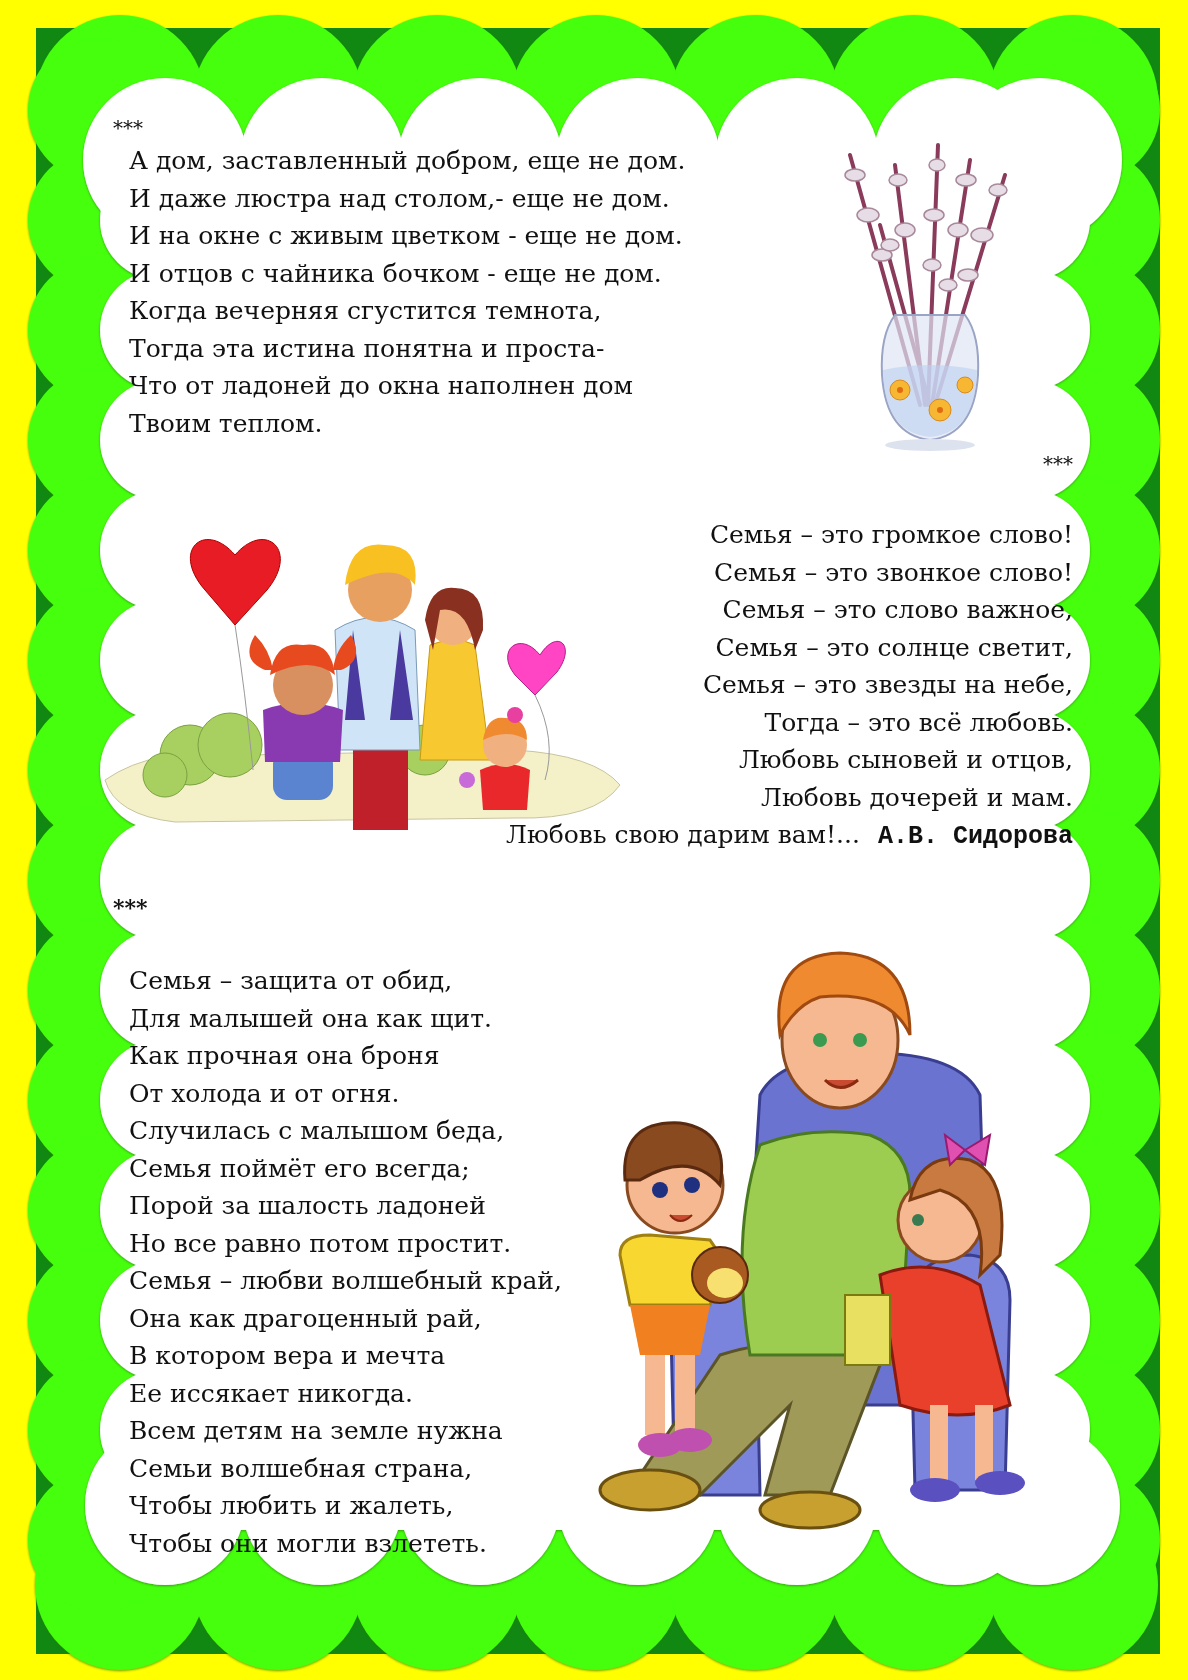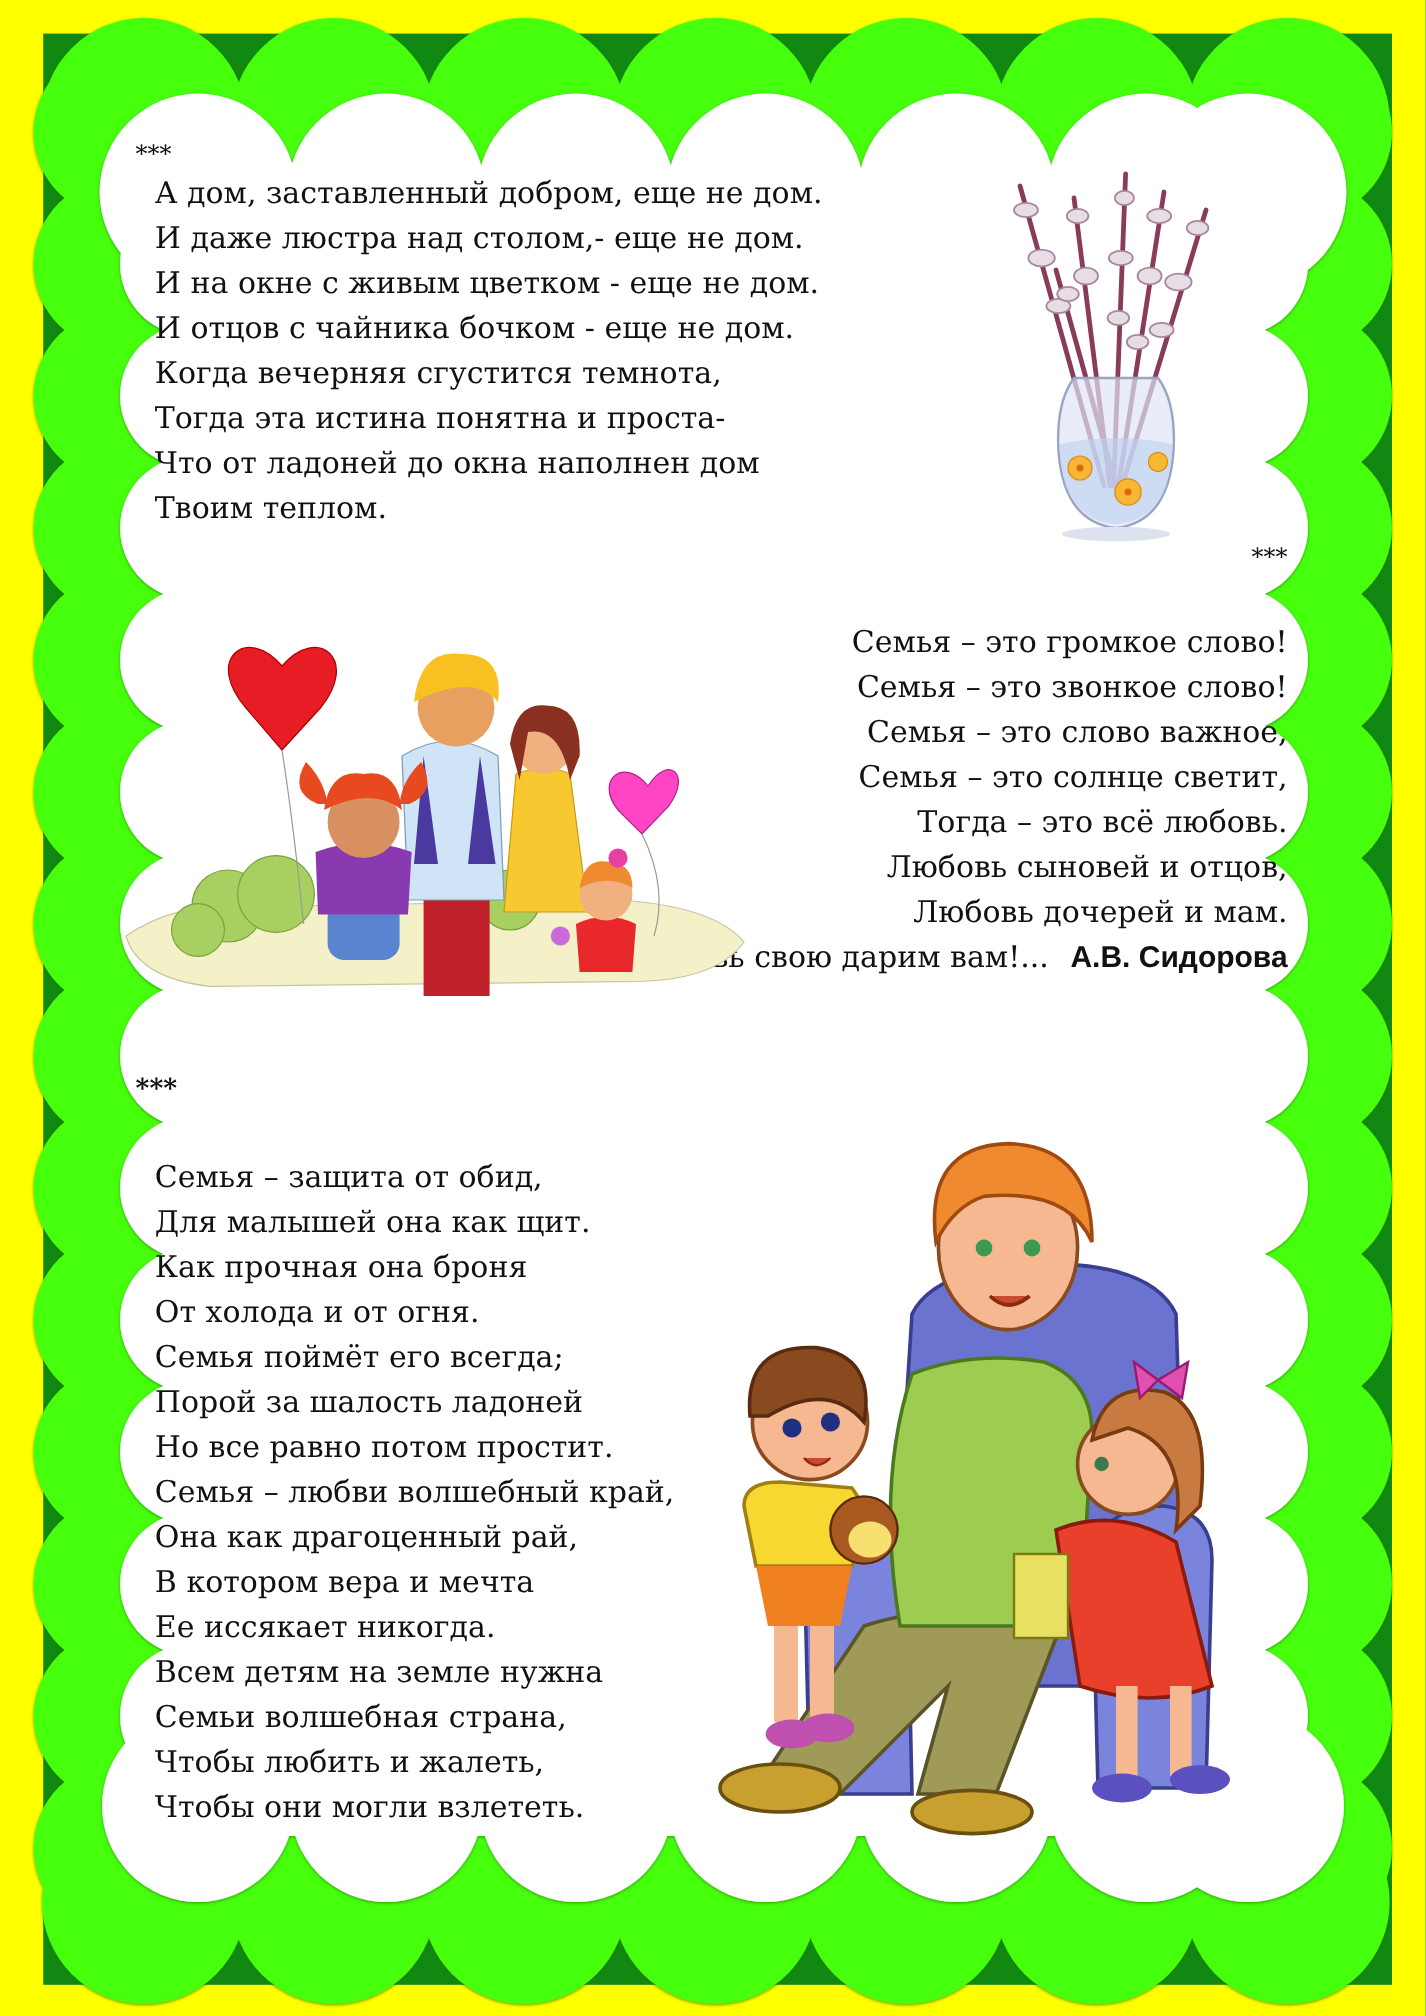--- a/index.html
+++ b/index.html
@@ -8,21 +8,21 @@
   .poem { position:absolute; color:#111; font-family:"DejaVu Serif","Liberation Serif",serif; font-size:25px; line-height:37.5px; }
   .poem .line { display:block; white-space:nowrap;margin-left:16px; }
   .stars { position:absolute; font-size:20px; color:#111; font-family:"DejaVu Serif","Liberation Serif",serif; }
   .stars.bold { font-weight:bold; font-size:22px; }
   #poem1 { left:113px; top:142px; }
   #poem2 { right:115px; top:516px; text-align:right; }
   #poem3 { left:113px; top:962px; }
   #stars1 { left:113px; top:116px; }
   #stars2 { right:115px; top:452px; }
   #stars3 { left:113px; top:894px; }
-  .author { font-weight:bold; font-family:Liberation Sans, sans-serif; margin-left:18px; }
+  .author { font-weight:bold; font-family:Liberation Mono, monospace; margin-left:18px; }
   .illus { position:absolute; }
 </style>
 </head>
 <body>
 
 <svg class="frame" viewBox="0 0 1188 1680" xmlns="http://www.w3.org/2000/svg">
   <defs>
     <filter id="sh" x="-5%" y="-5%" width="110%" height="110%">
       <feDropShadow dx="0" dy="1" stdDeviation="1.2" flood-color="#2a7a00" flood-opacity="0.7"></feDropShadow>
     </filter>
@@ -170,20 +170,21 @@
     </g>
   <ellipse cx="110" cy="310" rx="45" ry="6" fill="#dde3ee"></ellipse>
 </svg>
 
 <div class="stars" id="stars2">***</div>
 <div class="poem" id="poem2">
   <span class="line">Семья – это громкое слово!</span>
   <span class="line">Семья – это звонкое слово!</span>
   <span class="line">Семья – это слово важное,</span>
   <span class="line">Семья – это солнце светит,</span>
+  <span class="line">Семья – это звезды на небе,</span>
   <span class="line">Тогда – это всё любовь.</span>
   <span class="line">Любовь сыновей и отцов,</span>
   <span class="line">Любовь дочерей и мам.</span>
   <span class="line"><span>Любовь свою дарим вам!...</span><span class="author">А.В. Сидорова</span></span>
 </div>
 
 <svg class="illus" style="left:95px;top:500px;width:535px;height:340px" viewBox="0 0 535 340">
   <path d="M10 280 Q60 245 150 255 L420 250 Q500 255 525 285 Q500 320 420 318 L80 322 Q20 315 10 280 Z" fill="#f4f0c8" stroke="#c8c4a0"></path>
   <g fill="#a8d060" stroke="#7aa040">
       <circle cx="95" cy="255" r="30"></circle>
@@ -220,20 +221,21 @@
   <circle cx="420" cy="215" r="8" fill="#e840a0"></circle>
   <circle cx="372" cy="280" r="8" fill="#c86ad8"></circle>
 </svg>
 
 <div class="stars bold" id="stars3">***</div>
 <div class="poem" id="poem3">
   <span class="line">Семья – защита от обид,</span>
   <span class="line">Для малышей она как щит.</span>
   <span class="line">Как прочная она броня</span>
   <span class="line">От холода и от огня.</span>
+  <span class="line">Случилась с малышом беда,</span>
   <span class="line">Семья поймёт его всегда;</span>
   <span class="line">Порой за шалость ладоней</span>
   <span class="line">Но все равно потом простит.</span>
   <span class="line">Семья – любви волшебный край,</span>
   <span class="line">Она как драгоценный рай,</span>
   <span class="line">В котором вера и мечта</span>
   <span class="line">Ее иссякает никогда.</span>
   <span class="line">Всем детям на земле нужна</span>
   <span class="line">Семьи волшебная страна,</span>
   <span class="line">Чтобы любить и жалеть,</span>

